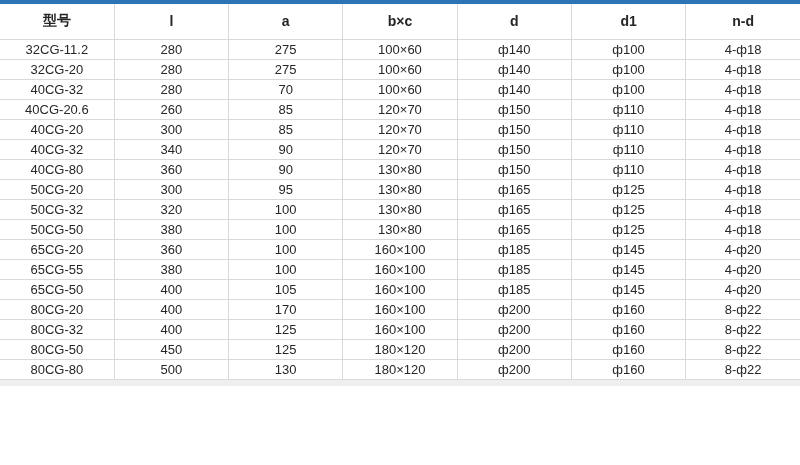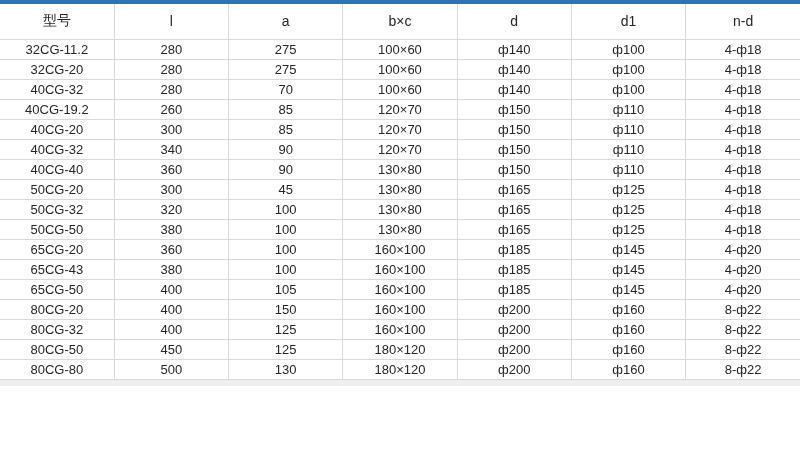--- a/index.html
+++ b/index.html
@@ -28,21 +28,21 @@
     text-align: center;
     vertical-align: middle;
     color: #262626;
     white-space: nowrap;
     overflow: hidden;
   }
   table.spec th {
     border-top: none;
     height: 35px;
     font-size: 14px;
-    font-weight: normal;
+    font-weight: bold;
     background: #ffffff;
   }
   table.spec td {
     height: 20px;
     font-size: 13px;
     background: #ffffff;
   }
   table.spec th:first-child, table.spec td:first-child { border-left: none; }
   table.spec th:last-child, table.spec td:last-child { border-right: none; }
   .bottom-strip {
@@ -90,21 +90,21 @@
         <tr>
           <td>40CG-32</td>
           <td>280</td>
           <td>70</td>
           <td>100×60</td>
           <td>ф140</td>
           <td>ф100</td>
           <td>4-ф18</td>
         </tr>
         <tr>
-          <td>40CG-19.2</td>
+          <td>40CG-20.6</td>
           <td>260</td>
           <td>85</td>
           <td>120×70</td>
           <td>ф150</td>
           <td>ф110</td>
           <td>4-ф18</td>
         </tr>
         <tr>
           <td>40CG-20</td>
           <td>300</td>
@@ -117,32 +117,32 @@
         <tr>
           <td>40CG-32</td>
           <td>340</td>
           <td>90</td>
           <td>120×70</td>
           <td>ф150</td>
           <td>ф110</td>
           <td>4-ф18</td>
         </tr>
         <tr>
-          <td>40CG-40</td>
+          <td>40CG-80</td>
           <td>360</td>
           <td>90</td>
           <td>130×80</td>
           <td>ф150</td>
           <td>ф110</td>
           <td>4-ф18</td>
         </tr>
         <tr>
           <td>50CG-20</td>
           <td>300</td>
-          <td>45</td>
+          <td>95</td>
           <td>130×80</td>
           <td>ф165</td>
           <td>ф125</td>
           <td>4-ф18</td>
         </tr>
         <tr>
           <td>50CG-32</td>
           <td>320</td>
           <td>100</td>
           <td>130×80</td>
@@ -162,41 +162,41 @@
         <tr>
           <td>65CG-20</td>
           <td>360</td>
           <td>100</td>
           <td>160×100</td>
           <td>ф185</td>
           <td>ф145</td>
           <td>4-ф20</td>
         </tr>
         <tr>
-          <td>65CG-43</td>
+          <td>65CG-55</td>
           <td>380</td>
           <td>100</td>
           <td>160×100</td>
           <td>ф185</td>
           <td>ф145</td>
           <td>4-ф20</td>
         </tr>
         <tr>
           <td>65CG-50</td>
           <td>400</td>
           <td>105</td>
           <td>160×100</td>
           <td>ф185</td>
           <td>ф145</td>
           <td>4-ф20</td>
         </tr>
         <tr>
           <td>80CG-20</td>
           <td>400</td>
-          <td>150</td>
+          <td>170</td>
           <td>160×100</td>
           <td>ф200</td>
           <td>ф160</td>
           <td>8-ф22</td>
         </tr>
         <tr>
           <td>80CG-32</td>
           <td>400</td>
           <td>125</td>
           <td>160×100</td>

